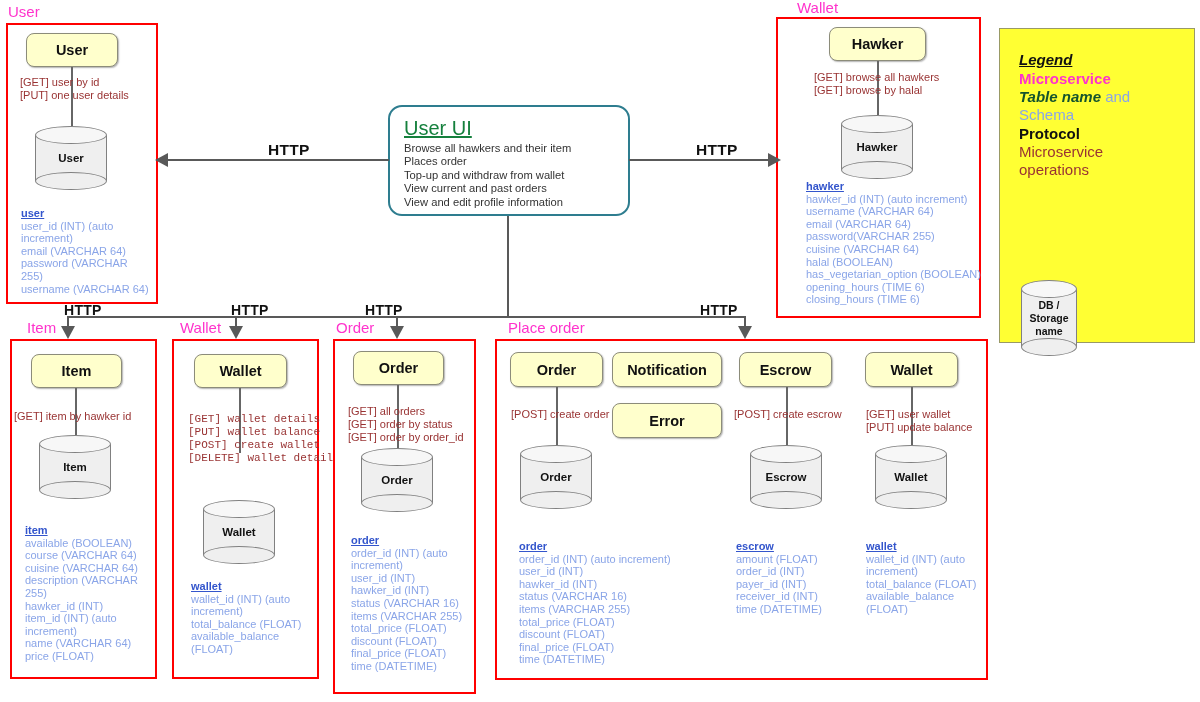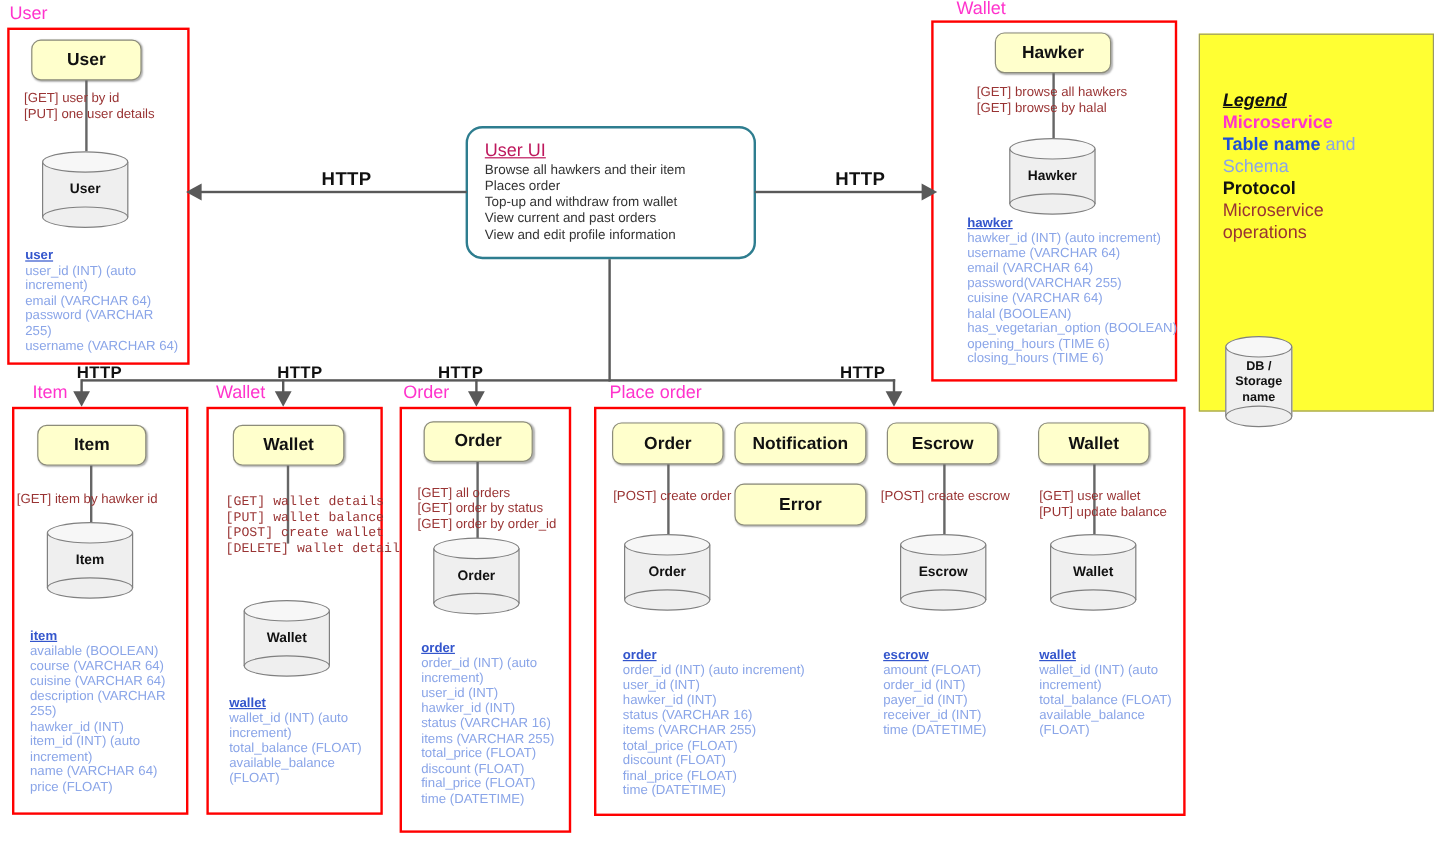--- a/index.html
+++ b/index.html
@@ -38,21 +38,21 @@
   
   .ops{position:absolute;color:#993333;font-size:11px;line-height:13px;white-space:nowrap;}
 
   
   .schema{position:absolute;color:#8aa5e8;font-size:11px;line-height:12.6px;}
   .schema .tname{color:#3355cc;font-weight:bold;text-decoration:underline;display:block;}
 
   
   .uibox{position:absolute;border:2.2px solid #2e7d8f;border-radius:14px;background:#ffffff;
          box-sizing:border-box;}
-  .uibox .ttl{font-size:15px;color:#be185d;text-decoration:underline;margin:0 0 2px 0;
+  .uibox .ttl{font-size:20px;color:#15803d;text-decoration:underline;margin:0 0 2px 0;
               font-family:"Liberation Sans",sans-serif;}
   .uibox .ln{font-size:11.2px;color:#333;line-height:13.4px;white-space:nowrap;}
 
   
   .http{position:absolute;font-weight:bold;font-size:15.5px;color:#111;letter-spacing:.3px;}
   .httpsm{position:absolute;font-weight:bold;font-size:14px;color:#111;letter-spacing:.3px;}
 
   
   .hline{position:absolute;height:2.2px;background:#595959;}
   .vline{position:absolute;width:2.2px;background:#595959;}
@@ -61,21 +61,21 @@
   .arrR{position:absolute;width:0;height:0;border-top:7px solid transparent;
         border-bottom:7px solid transparent;border-left:13px solid #595959;}
   .arrD{position:absolute;width:0;height:0;border-left:7px solid transparent;
         border-right:7px solid transparent;border-top:13px solid #595959;}
 
   
   .legend{position:absolute;background:#ffff33;border:1.4px solid #999966;box-sizing:border-box;}
   .legend .lg-t{font-weight:bold;font-style:italic;text-decoration:underline;font-size:15px;color:#111;}
   .legend .lg-ms{font-weight:bold;font-size:15px;color:#ff33cc;}
   .legend .lg-tbl{font-size:15px;color:#8aa5e8;line-height:18px;}
-  .legend .lg-tbl b{color:#1d4ed8;}
+  .legend .lg-tbl b{color:#14532d;font-style:italic;}
   .legend .lg-proto{font-weight:bold;font-size:15px;color:#111;}
   .legend .lg-ops{font-size:15px;color:#993333;line-height:18px;}
 </style>
 </head>
 <body>
 
 <div class="group-label" style="left:8px;top:4px;">User</div>
 <div class="group" style="left:6px;top:23px;width:152px;height:281px;"></div>
 
 <div class="svcbox" style="left:26px;top:33px;width:92px;height:34px;">User</div>
@@ -122,21 +122,21 @@
   <div>email (VARCHAR 64)</div>
   <div>password(VARCHAR 255)</div>
   <div>cuisine (VARCHAR 64)</div>
   <div>halal (BOOLEAN)</div>
   <div>has_vegetarian_option (BOOLEAN)</div>
   <div>opening_hours (TIME 6)</div>
   <div>closing_hours (TIME 6)</div>
 </div>
 
 <div class="legend" style="left:999px;top:28px;width:196px;height:315px;">
-  <div class="abs" style="left:19px;top:22px;width:170px;margin-top:24px;">
+  <div class="abs" style="left:19px;top:22px;width:170px;">
     <div class="lg-t">Legend</div>
     <div class="lg-ms" style="margin-top:2px;">Microservice</div>
     <div class="lg-tbl" style="margin-top:1px;">
       <b>Table name</b><span> and</span><br>
       <span>Schema</span>
     </div>
     <div class="lg-proto" style="margin-top:1px;">Protocol</div>
     <div class="lg-ops" style="margin-top:1px;">
       <div>Microservice</div>
       <div>operations</div>

